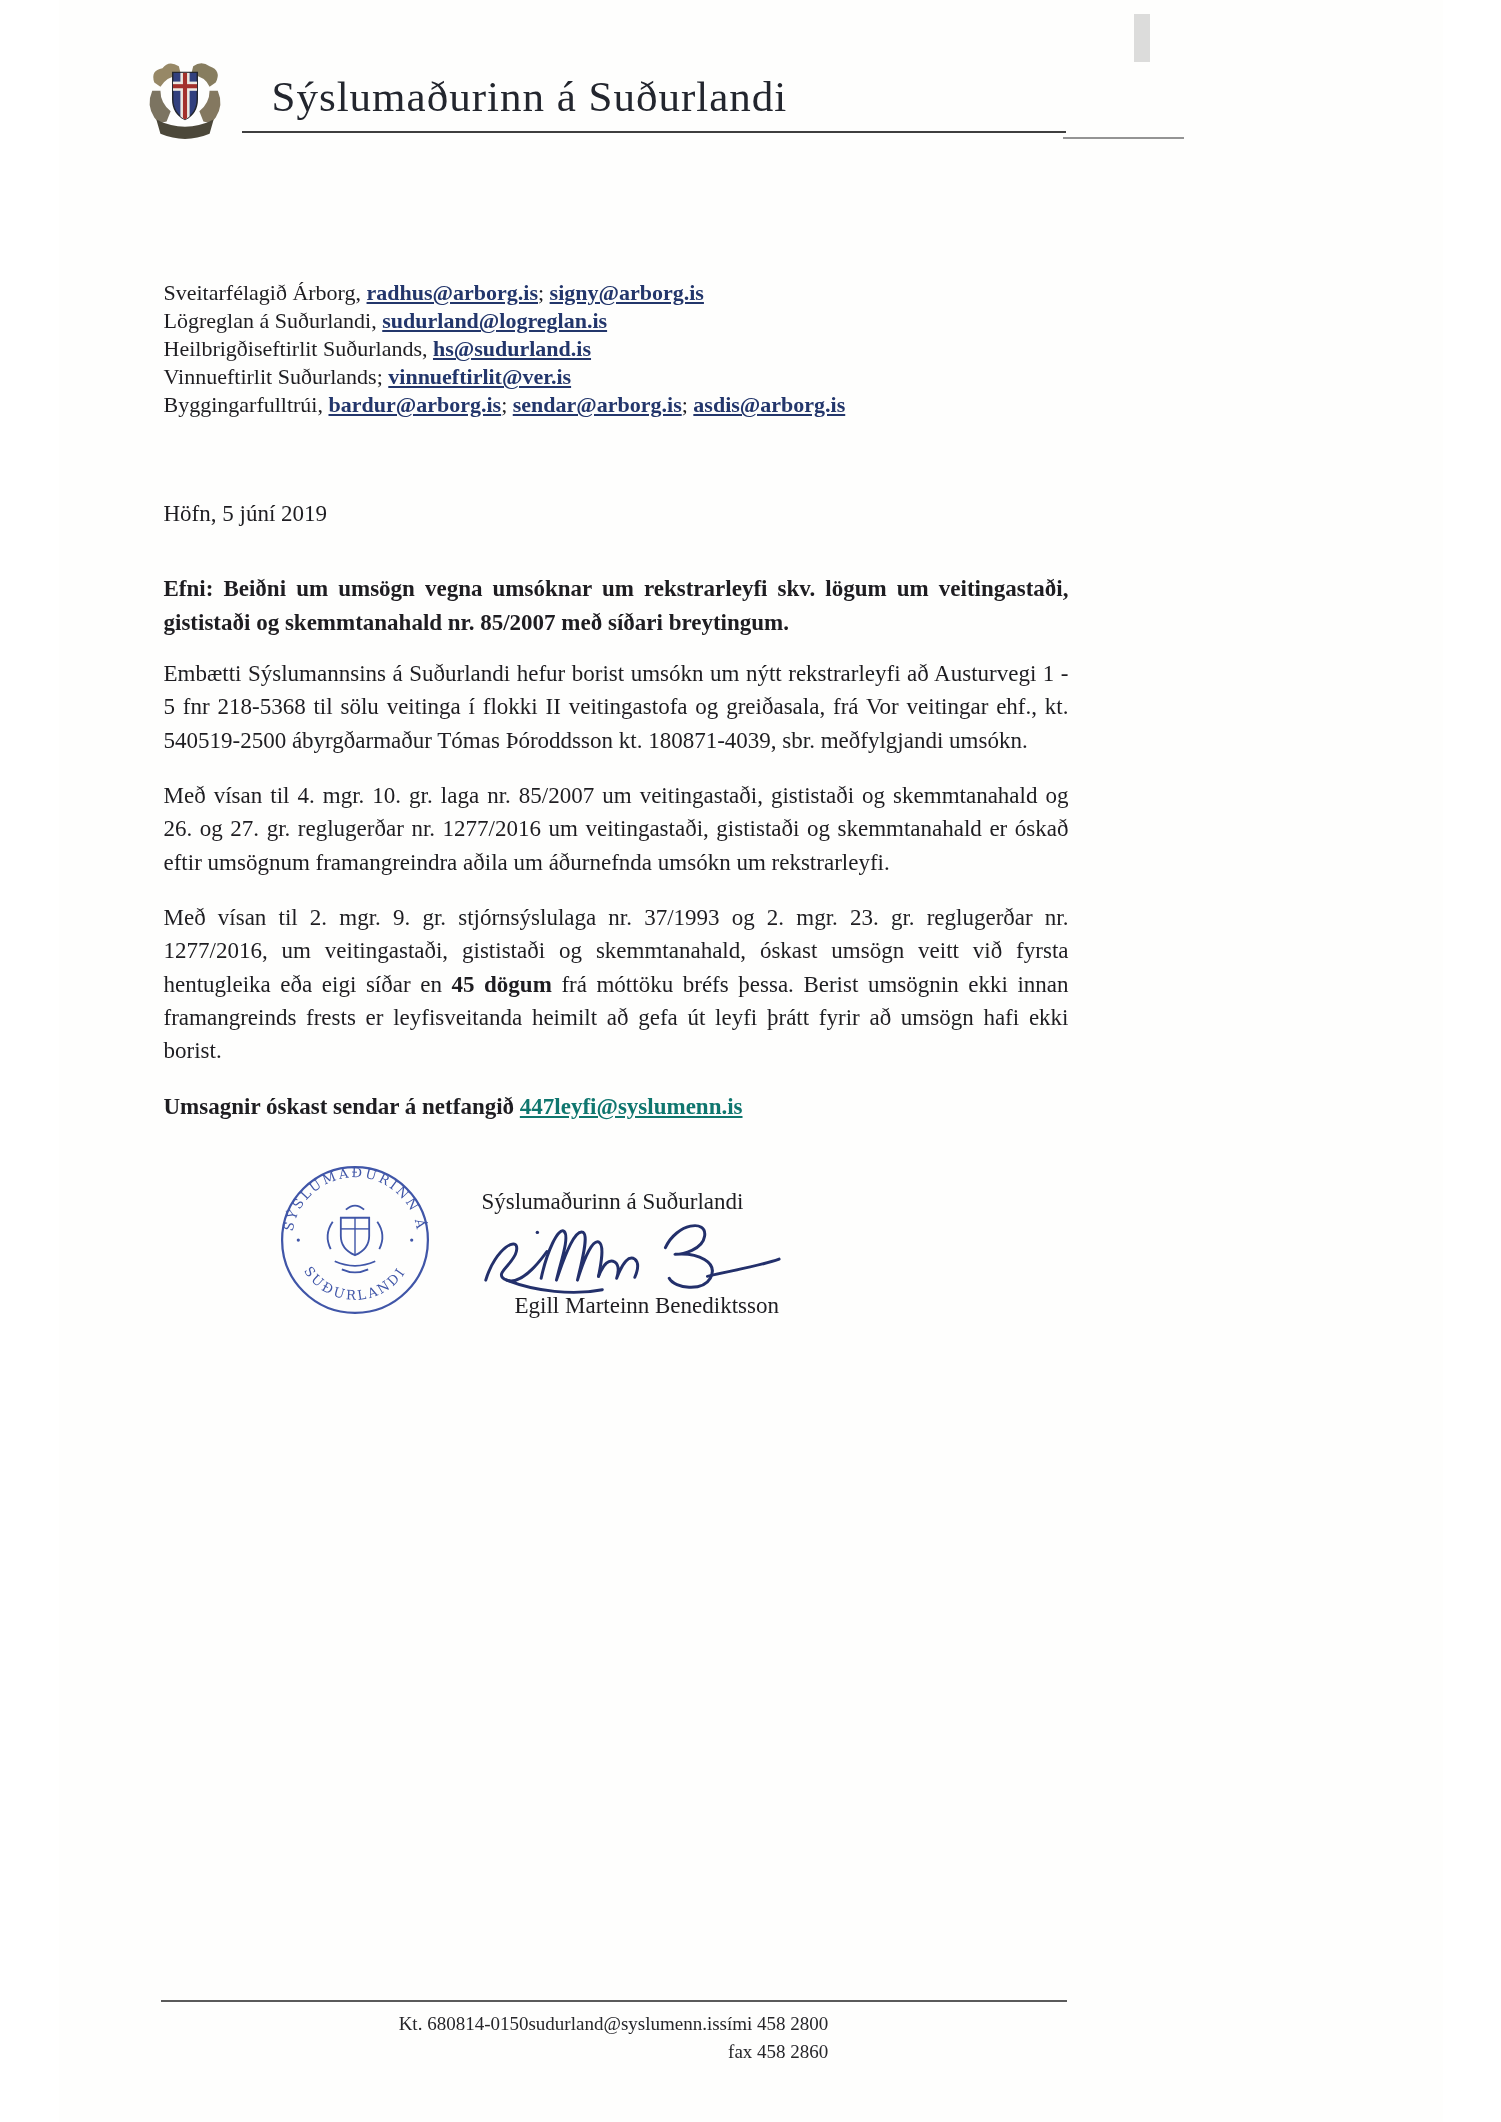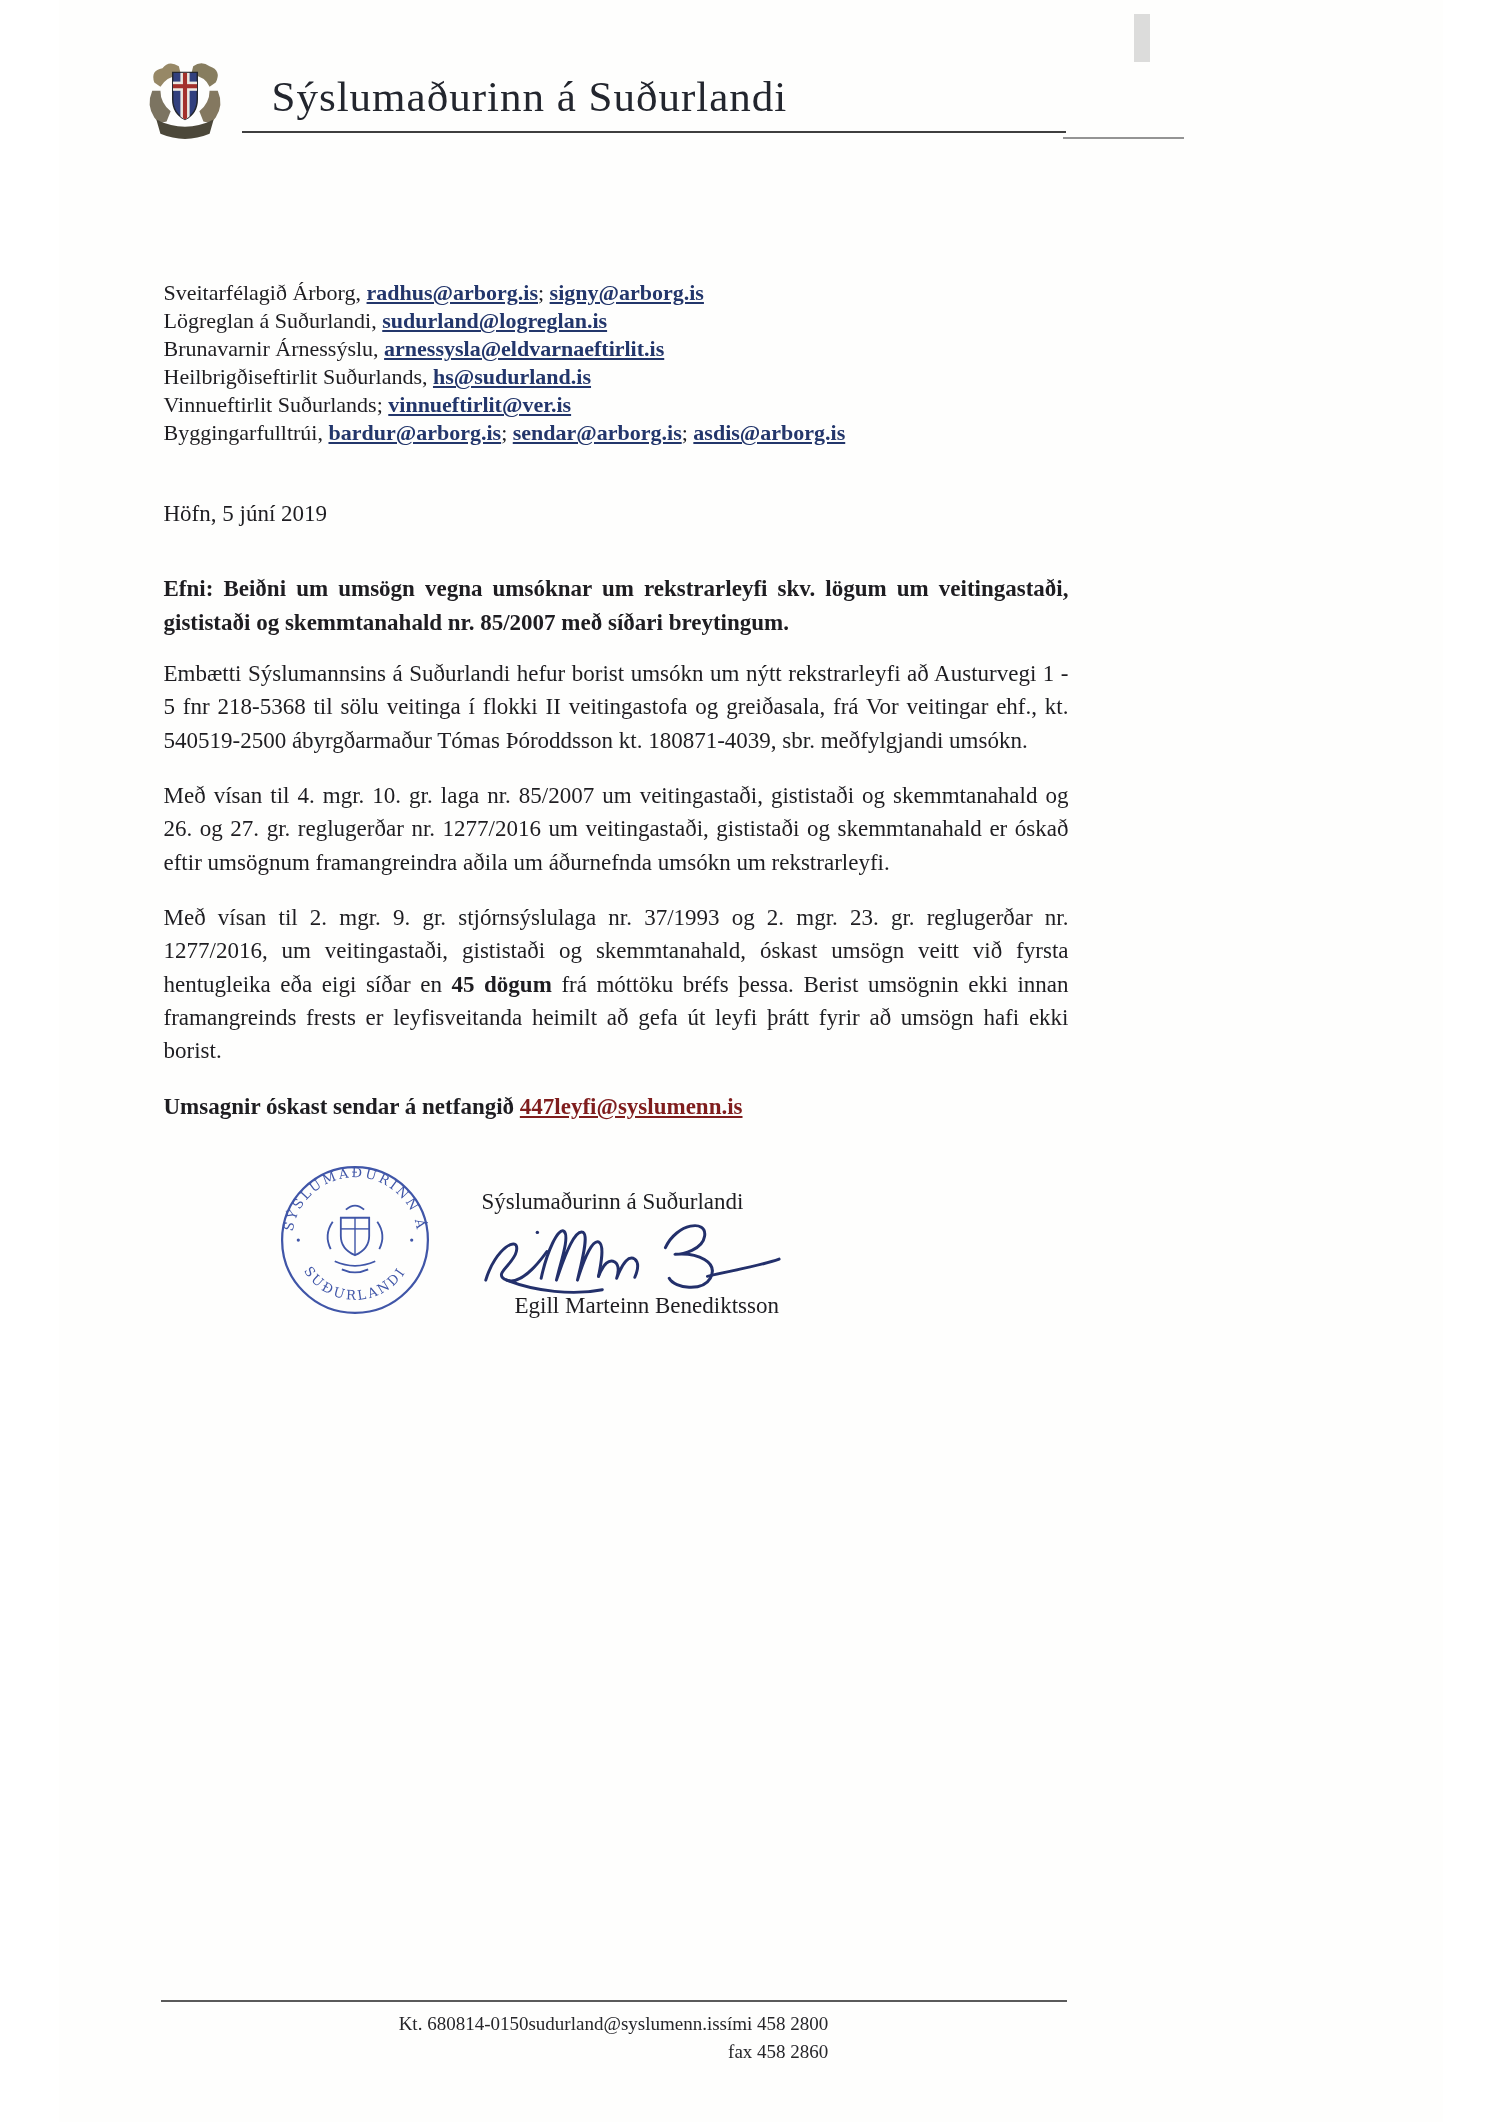--- a/index.html
+++ b/index.html
@@ -22,21 +22,21 @@
   
   .recipients { position:absolute; left:105px; top:279px; width:840px; font-size:22px; line-height:28px; }
   .doc-link { color:#23366b; text-decoration:underline;font-weight:bold; }
 
   
   .letter-body { position:absolute; left:105px; top:497px; width:905px; font-size:23px; line-height:1.45; }
   .dateline { text-align:left; margin-bottom:42px; }
   .subject { font-weight:bold; text-align:justify; margin-bottom:18px; }
   .para { text-align:justify; margin-bottom:22px; }
   .send-line { font-weight:bold; margin-bottom:40px; }
-  .send-line .doc-link { color:#7f1d1d; }
+  .send-line .doc-link { color:#0f766e; }
 
   
   .signature-block { position:relative; height:200px; }
   .stamp { position:absolute; left:110px; top:-6px; width:162px; height:162px; }
   .sig-col { position:absolute; left:318px; top:22px; width:360px; }
   .sig-office { font-size:23px; }
   .sig-ink { display:block; margin:0 0 -16px -6px; }
   .sig-name { font-size:23px;margin-left:33px; }
 
   
@@ -76,21 +76,20 @@
     </g>
   </svg>
 
   <div class="org-title">Sýslumaðurinn á Suðurlandi</div>
   <div class="rule-a"></div>
   <div class="rule-b"></div>
 
   <div class="recipients">
     <div><span>Sveitarfélagið Árborg, </span><span class="doc-link">radhus@arborg.is</span><span>; </span><span class="doc-link">signy@arborg.is</span></div>
     <div><span>Lögreglan á Suðurlandi, </span><span class="doc-link">sudurland@logreglan.is</span></div>
-    <div><span>Brunavarnir Árnessýslu, </span><span class="doc-link">arnessysla@eldvarnaeftirlit.is</span></div>
     <div><span>Heilbrigðiseftirlit Suðurlands, </span><span class="doc-link">hs@sudurland.is</span></div>
     <div><span>Vinnueftirlit Suðurlands; </span><span class="doc-link">vinnueftirlit@ver.is</span></div>
     <div><span>Byggingarfulltrúi, </span><span class="doc-link">bardur@arborg.is</span><span>; </span><span class="doc-link">sendar@arborg.is</span><span>; </span><span class="doc-link">asdis@arborg.is</span></div>
   </div>
 
   <div class="letter-body">
     <div class="dateline">Höfn, 5 júní 2019</div>
     <p class="subject">Efni: Beiðni um umsögn vegna umsóknar um rekstrarleyfi skv. lögum um veitingastaði, gististaði og skemmtanahald nr. 85/2007 með síðari breytingum.</p>
     <p class="para">Embætti Sýslumannsins á Suðurlandi hefur borist umsókn um nýtt rekstrarleyfi að Austurvegi 1 - 5 fnr 218-5368 til sölu veitinga í flokki II veitingastofa og greiðasala, frá Vor veitingar ehf., kt. 540519-2500 ábyrgðarmaður Tómas Þóroddsson kt. 180871-4039, sbr. meðfylgjandi umsókn.</p>
     <p class="para">Með vísan til 4. mgr. 10. gr. laga nr. 85/2007 um veitingastaði, gististaði og skemmtanahald og 26. og 27. gr. reglugerðar nr. 1277/2016 um veitingastaði, gististaði og skemmtanahald er óskað eftir umsögnum framangreindra aðila um áðurnefnda umsókn um rekstrarleyfi.</p>

